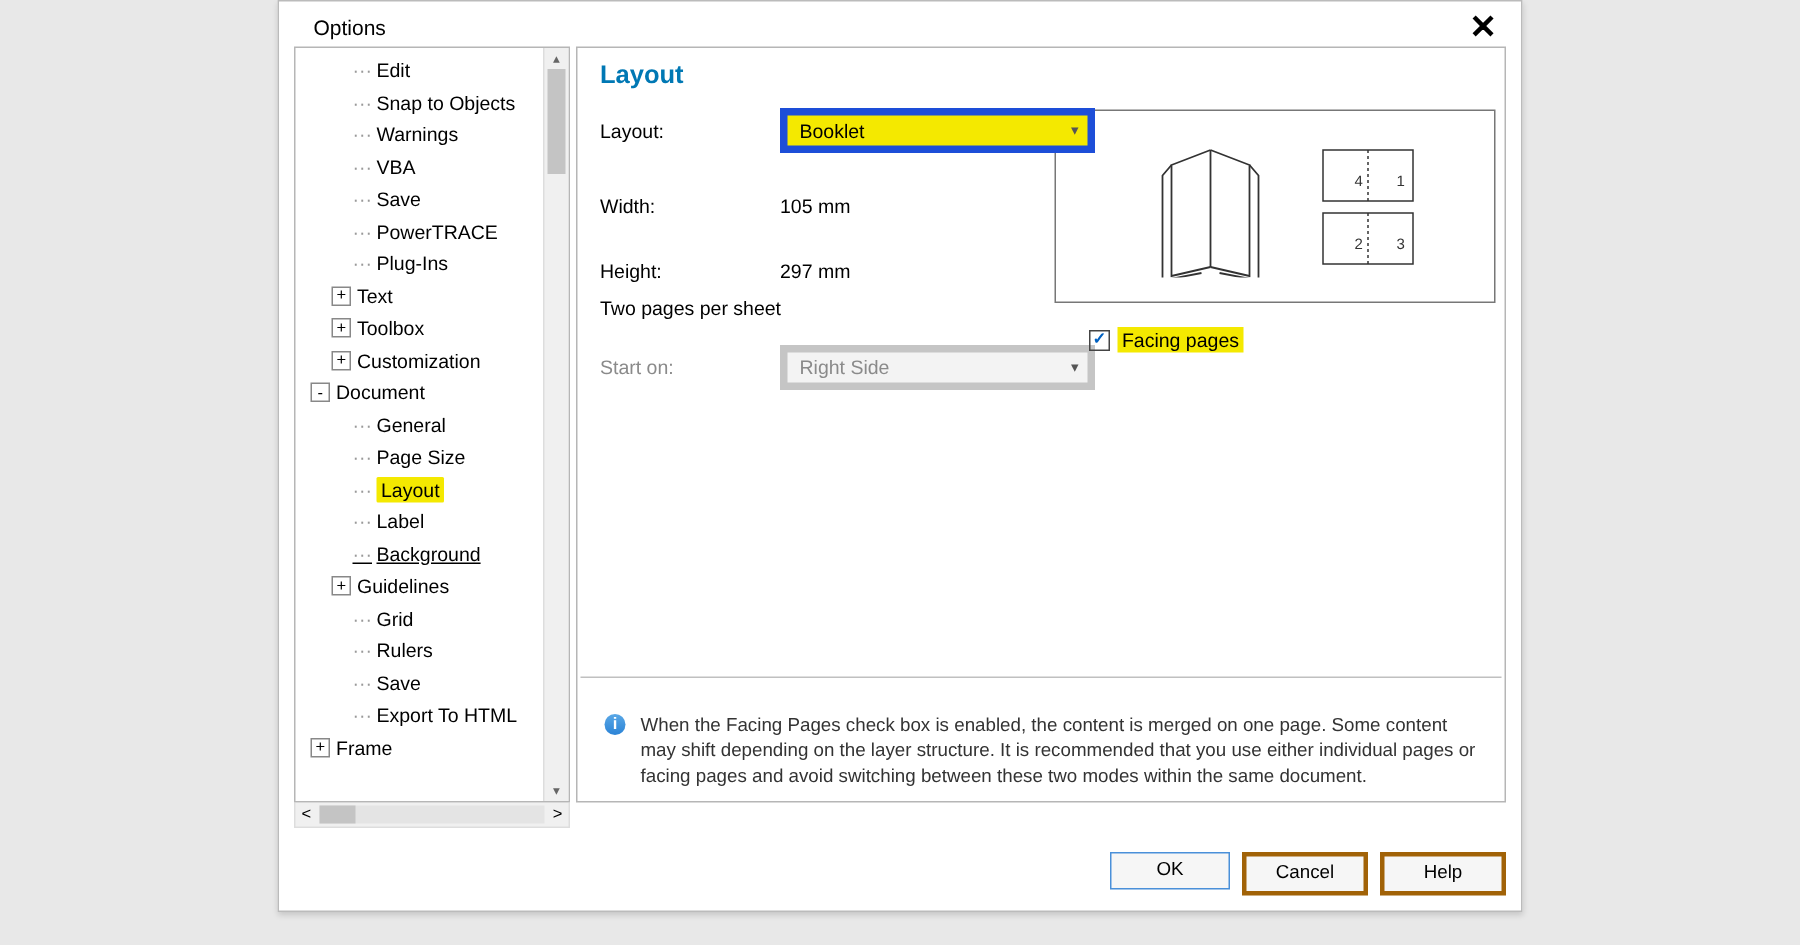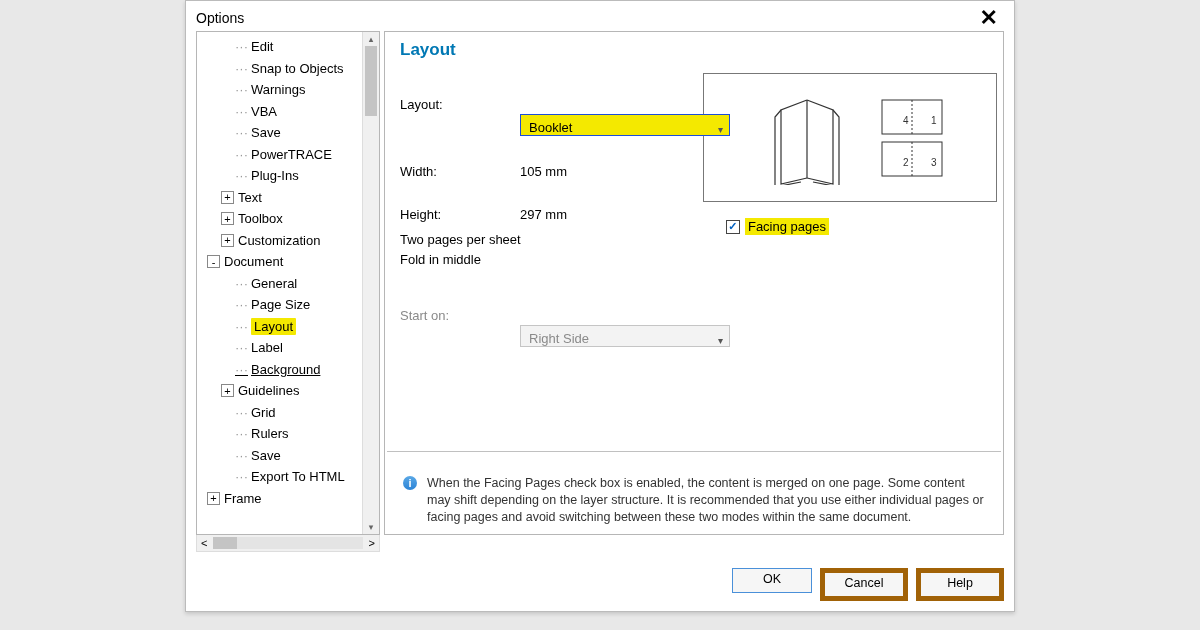--- a/index.html
+++ b/index.html
@@ -19,21 +19,21 @@
     .window {
       width: 828px;
       background: #fff;
       border: 1px solid #bbb;
       box-shadow: 0 2px 4px rgba(0,0,0,0.15);
       margin-top: 0;
     }
     .titlebar {
       display: flex;
       align-items: center;
-      padding: 6px 10px 2px 10px;
+      padding: 6px 10px 2px 23px;
       font-size: 14px;
     }
     .title-text {
       flex: 1;
     }
     .close-btn {
       font-size: 22px;
       font-weight: bold;
       line-height: 1;
       padding: 0 6px;
@@ -170,28 +170,27 @@
       display: grid;
       grid-template-columns: 92px 210px auto;
       column-gap: 8px;
       align-items: center;
       row-gap: 8px;
       position: relative;
       gap: 28px;
     }
     .dropdown {
       display: flex;
-      align-items: flex-end;
-      border: 1px solid #1d4ed8;
+      align-items: center;
+      border: 5px solid #1d4ed8;
       height: 20px;
       padding: 0 6px 0 8px;
       font-size: 13px;
       background: #fff;
       cursor: pointer;
-      margin-top: 42px;
     }
     .dropdown.hl {
       background: #f4e900;
     }
     .dropdown .chev {
       font-size: 10px;
       color: #555;
     }
     .dropdown .val {
       flex: 1;
@@ -288,21 +287,21 @@
     }
     .buttons {
       display: flex;
       justify-content: flex-end;
       gap: 8px;
       padding: 8px 10px 10px 0;
     }
     .btn {
       min-width: 78px;
       height: 23px;
-      border: 5px solid #a16207;
+      border: 3px solid #a16207;
       background: #f6f6f6;
       font-size: 12.5px;
       text-align: center;
       line-height: 21px;
       cursor: pointer;
     }
     .btn.primary {
       border: 1px solid #4a90d9;
     }
   </style>
@@ -394,21 +393,20 @@
         <div>Width:</div>
         <div class="readonly">105 mm</div>
         <div></div>
 
         <div>Height:</div>
         <div class="readonly">297 mm</div>
         <div></div>
       </div>
 
       <div class="desctext">Two pages per sheet</div>
-      <div class="desctext" style="margin-top:8px;">Fold in middle</div>
 
       <div class="settings" style="margin-top:18px;">
         <div class="disabled-label">Start on:</div>
         <div class="dropdown disabled">
           <span class="val">Right Side</span>
           <span class="chev">▾</span>
         </div>
         <div></div>
       </div>
 

